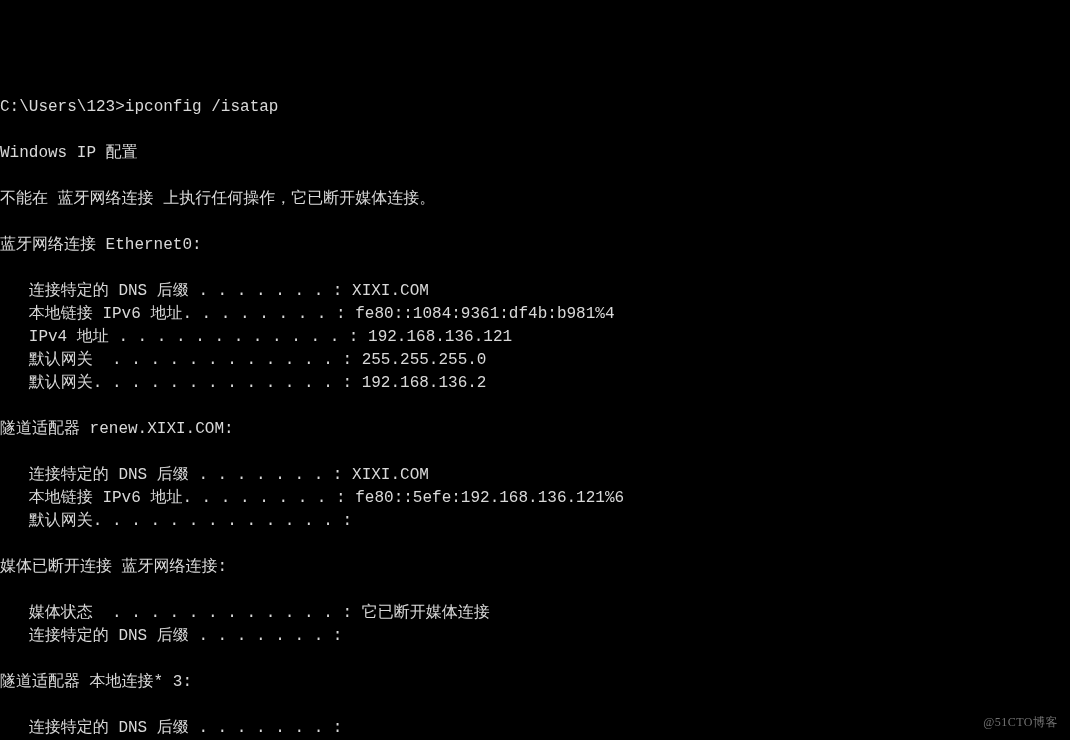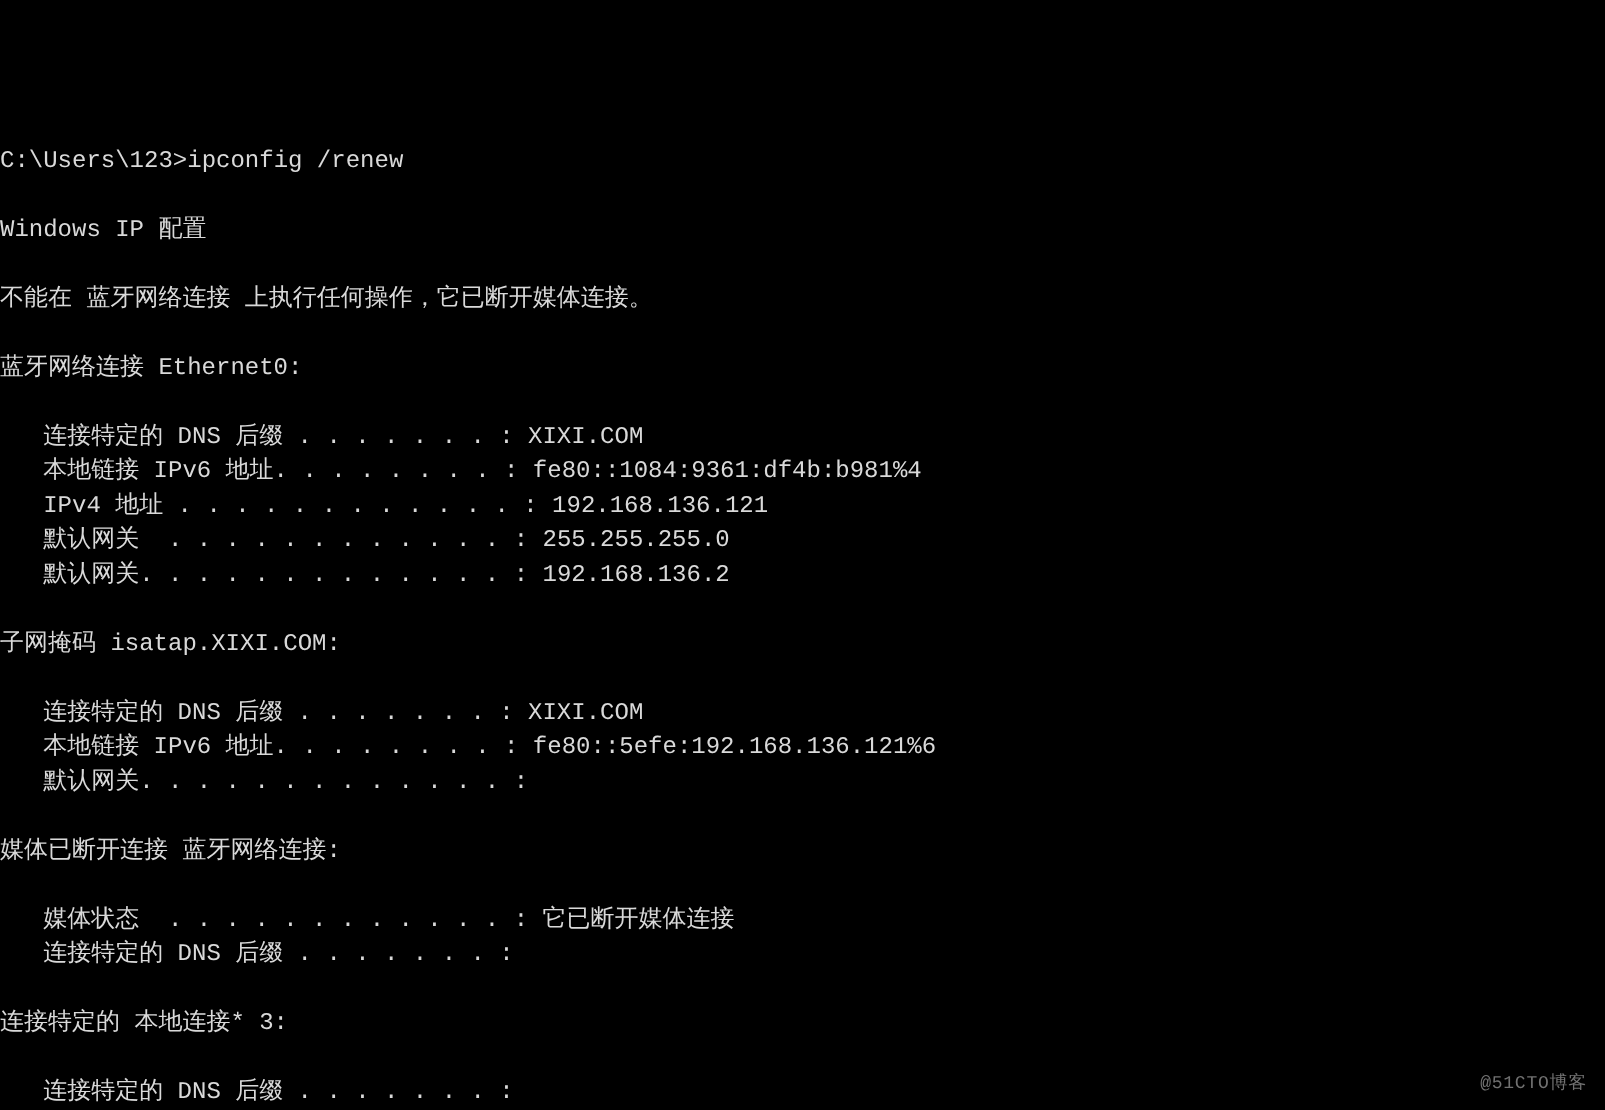--- a/index.html
+++ b/index.html
@@ -21,57 +21,57 @@
   }
   .out {
     padding: 0;
   }
   .watermark {
     position: absolute;
     right: 12px;
     bottom: 10px;
     font-size: 12px;
     color: #8e8e8e;
-    font-family: Liberation Mono, monospace;
+    font-family: Liberation Serif, serif;
     white-space: nowrap;
     letter-spacing: 0.5px;
     opacity: 0.8;
   }
 </style>
 </head>
 <body>
 
 
 
-<div class="out"><span><span>C:\Users\123&gt;</span><span>ipconfig /renew</span></span>
+<div class="out"><span><span>C:\Users\123&gt;</span><span>ipconfig /isatap</span></span>
 <span></span>
 <span>Windows IP 配置</span>
 <span></span>
 <span>不能在 蓝牙网络连接 上执行任何操作，它已断开媒体连接。</span>
 <span></span>
 <span>蓝牙网络连接 Ethernet0:</span>
 <span></span>
 <span>   连接特定的 DNS 后缀 . . . . . . . : XIXI.COM</span>
 <span>   本地链接 IPv6 地址. . . . . . . . : fe80::1084:9361:df4b:b981%4</span>
 <span>   IPv4 地址 . . . . . . . . . . . . : 192.168.136.121</span>
 <span>   默认网关  . . . . . . . . . . . . : 255.255.255.0</span>
 <span>   默认网关. . . . . . . . . . . . . : 192.168.136.2</span>
 <span></span>
-<span>子网掩码 isatap.XIXI.COM:</span>
+<span>隧道适配器 renew.XIXI.COM:</span>
 <span></span>
 <span>   连接特定的 DNS 后缀 . . . . . . . : XIXI.COM</span>
 <span>   本地链接 IPv6 地址. . . . . . . . : fe80::5efe:192.168.136.121%6</span>
 <span>   默认网关. . . . . . . . . . . . . :</span>
 <span></span>
 <span>媒体已断开连接 蓝牙网络连接:</span>
 <span></span>
 <span>   媒体状态  . . . . . . . . . . . . : 它已断开媒体连接</span>
 <span>   连接特定的 DNS 后缀 . . . . . . . :</span>
 <span></span>
-<span>连接特定的 本地连接* 3:</span>
+<span>隧道适配器 本地连接* 3:</span>
 <span></span>
 <span>   连接特定的 DNS 后缀 . . . . . . . :</span>
 
 
 </div>
 
 <div class="watermark">@51CTO博客</div>
 
 
 

